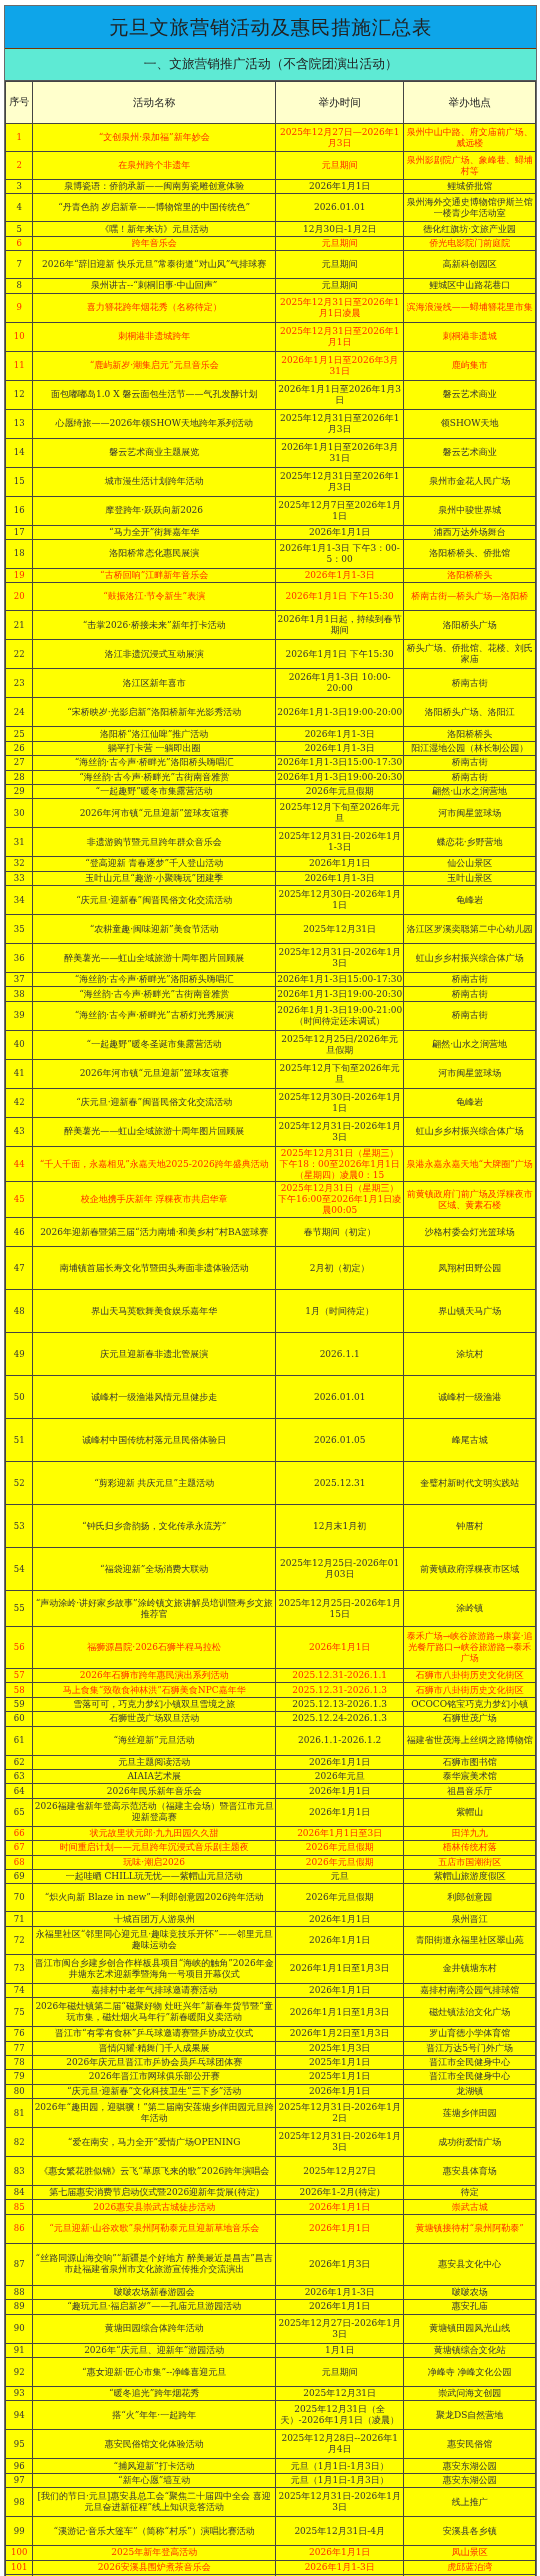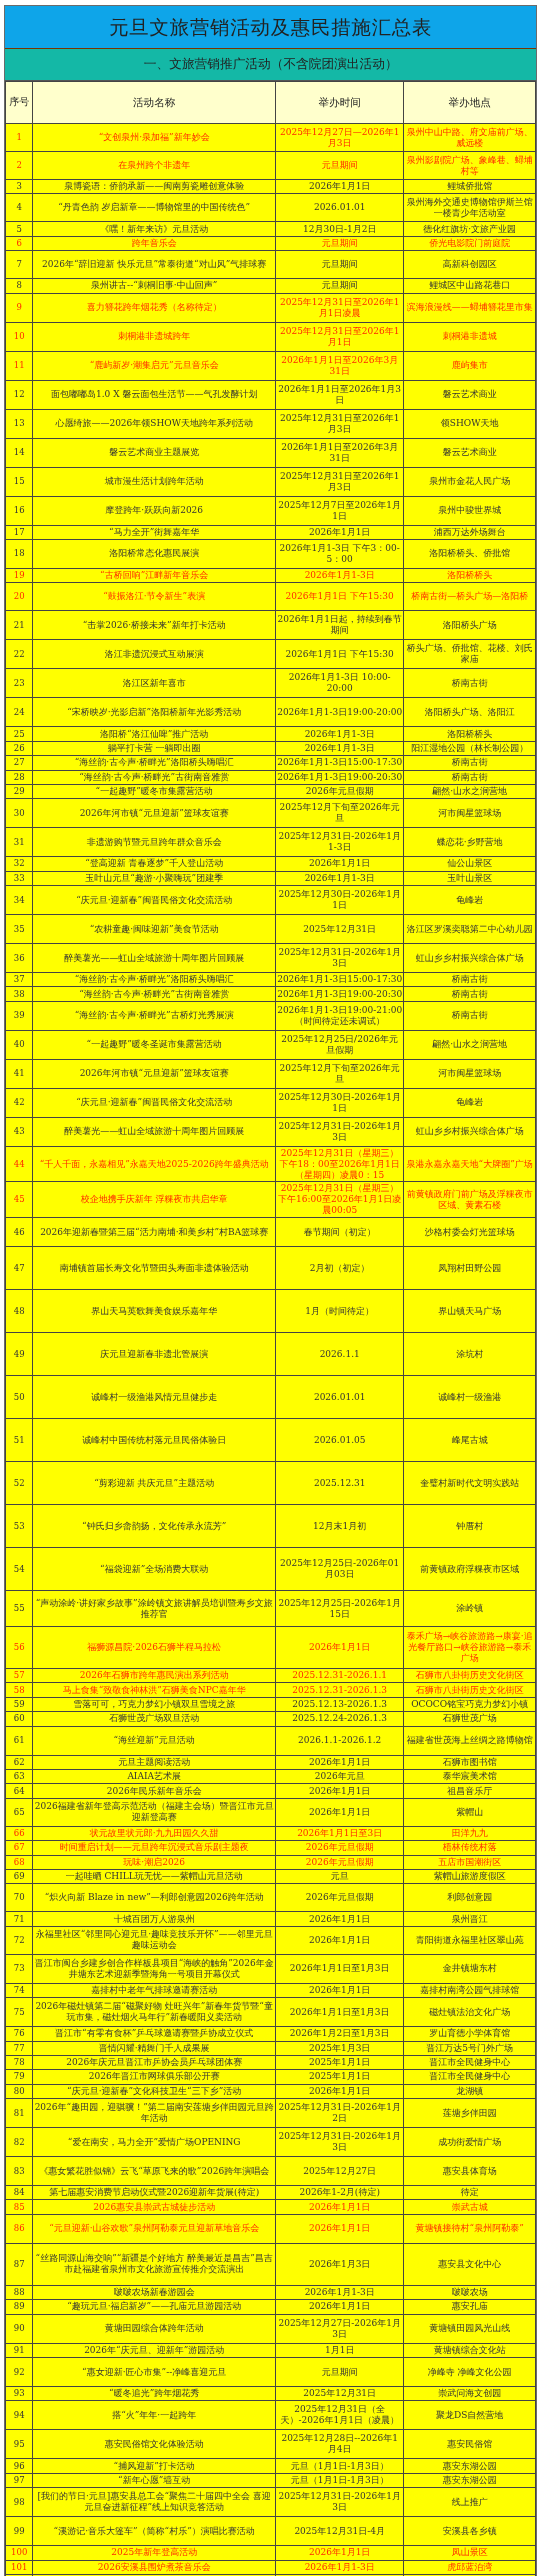--- a/index.html
+++ b/index.html
@@ -1,19 +1,19 @@
 <!DOCTYPE html>
 <html style="font-size:13.5px"><head>
 <meta charset="utf-8">
 <style>
   html, body { margin:0; padding:0; background:#ffffff; }
   body { width:541px; height:2576px; position:relative; overflow:hidden; font-family:"DejaVu Serif","Liberation Serif",serif; }
   .sheet { position:absolute; left:4.2px; top:5px; width:531px; border:0.8px solid #6b6b6b; }
   .title { height:42px; background:#0ea5e9; border-bottom:0.8px solid #7a3300; display:flex; align-items:center; justify-content:center; font-size:19.4px; color:#222; letter-spacing:0.8px; }
-  .section { height:31px; background:#14b8a6; border-bottom:0.8px solid #555; display:flex; align-items:center; justify-content:center; font-size:12.7px; color:#222; }
+  .section { height:31px; background:#5eead4; border-bottom:0.8px solid #555; display:flex; align-items:center; justify-content:center; font-size:12.7px; color:#222; }
   table { border-collapse:collapse; width:531px; table-layout:fixed; }
   col.c1 { width:27px; } col.c2 { width:243px; } col.c3 { width:128px; } col.c4 { width:132px; }
   th { background:#ffffcc; font-weight:normal; font-size:10.6px; color:#222; border:0.8px solid #444; height:41px; padding:0; }
   td { background:#ffff00; border:0.8px solid #444; font-size:9px; line-height:11px; color:#333; text-align:center; vertical-align:middle; padding:0.8px 0.8px; overflow:hidden; }
   tr.red td { color:#ff2a00; }
   td.seq { font-size:8.5px; }
   th.seq { font-size:10px; line-height:12.7px; }
 </style>
 </head>
 <body>

